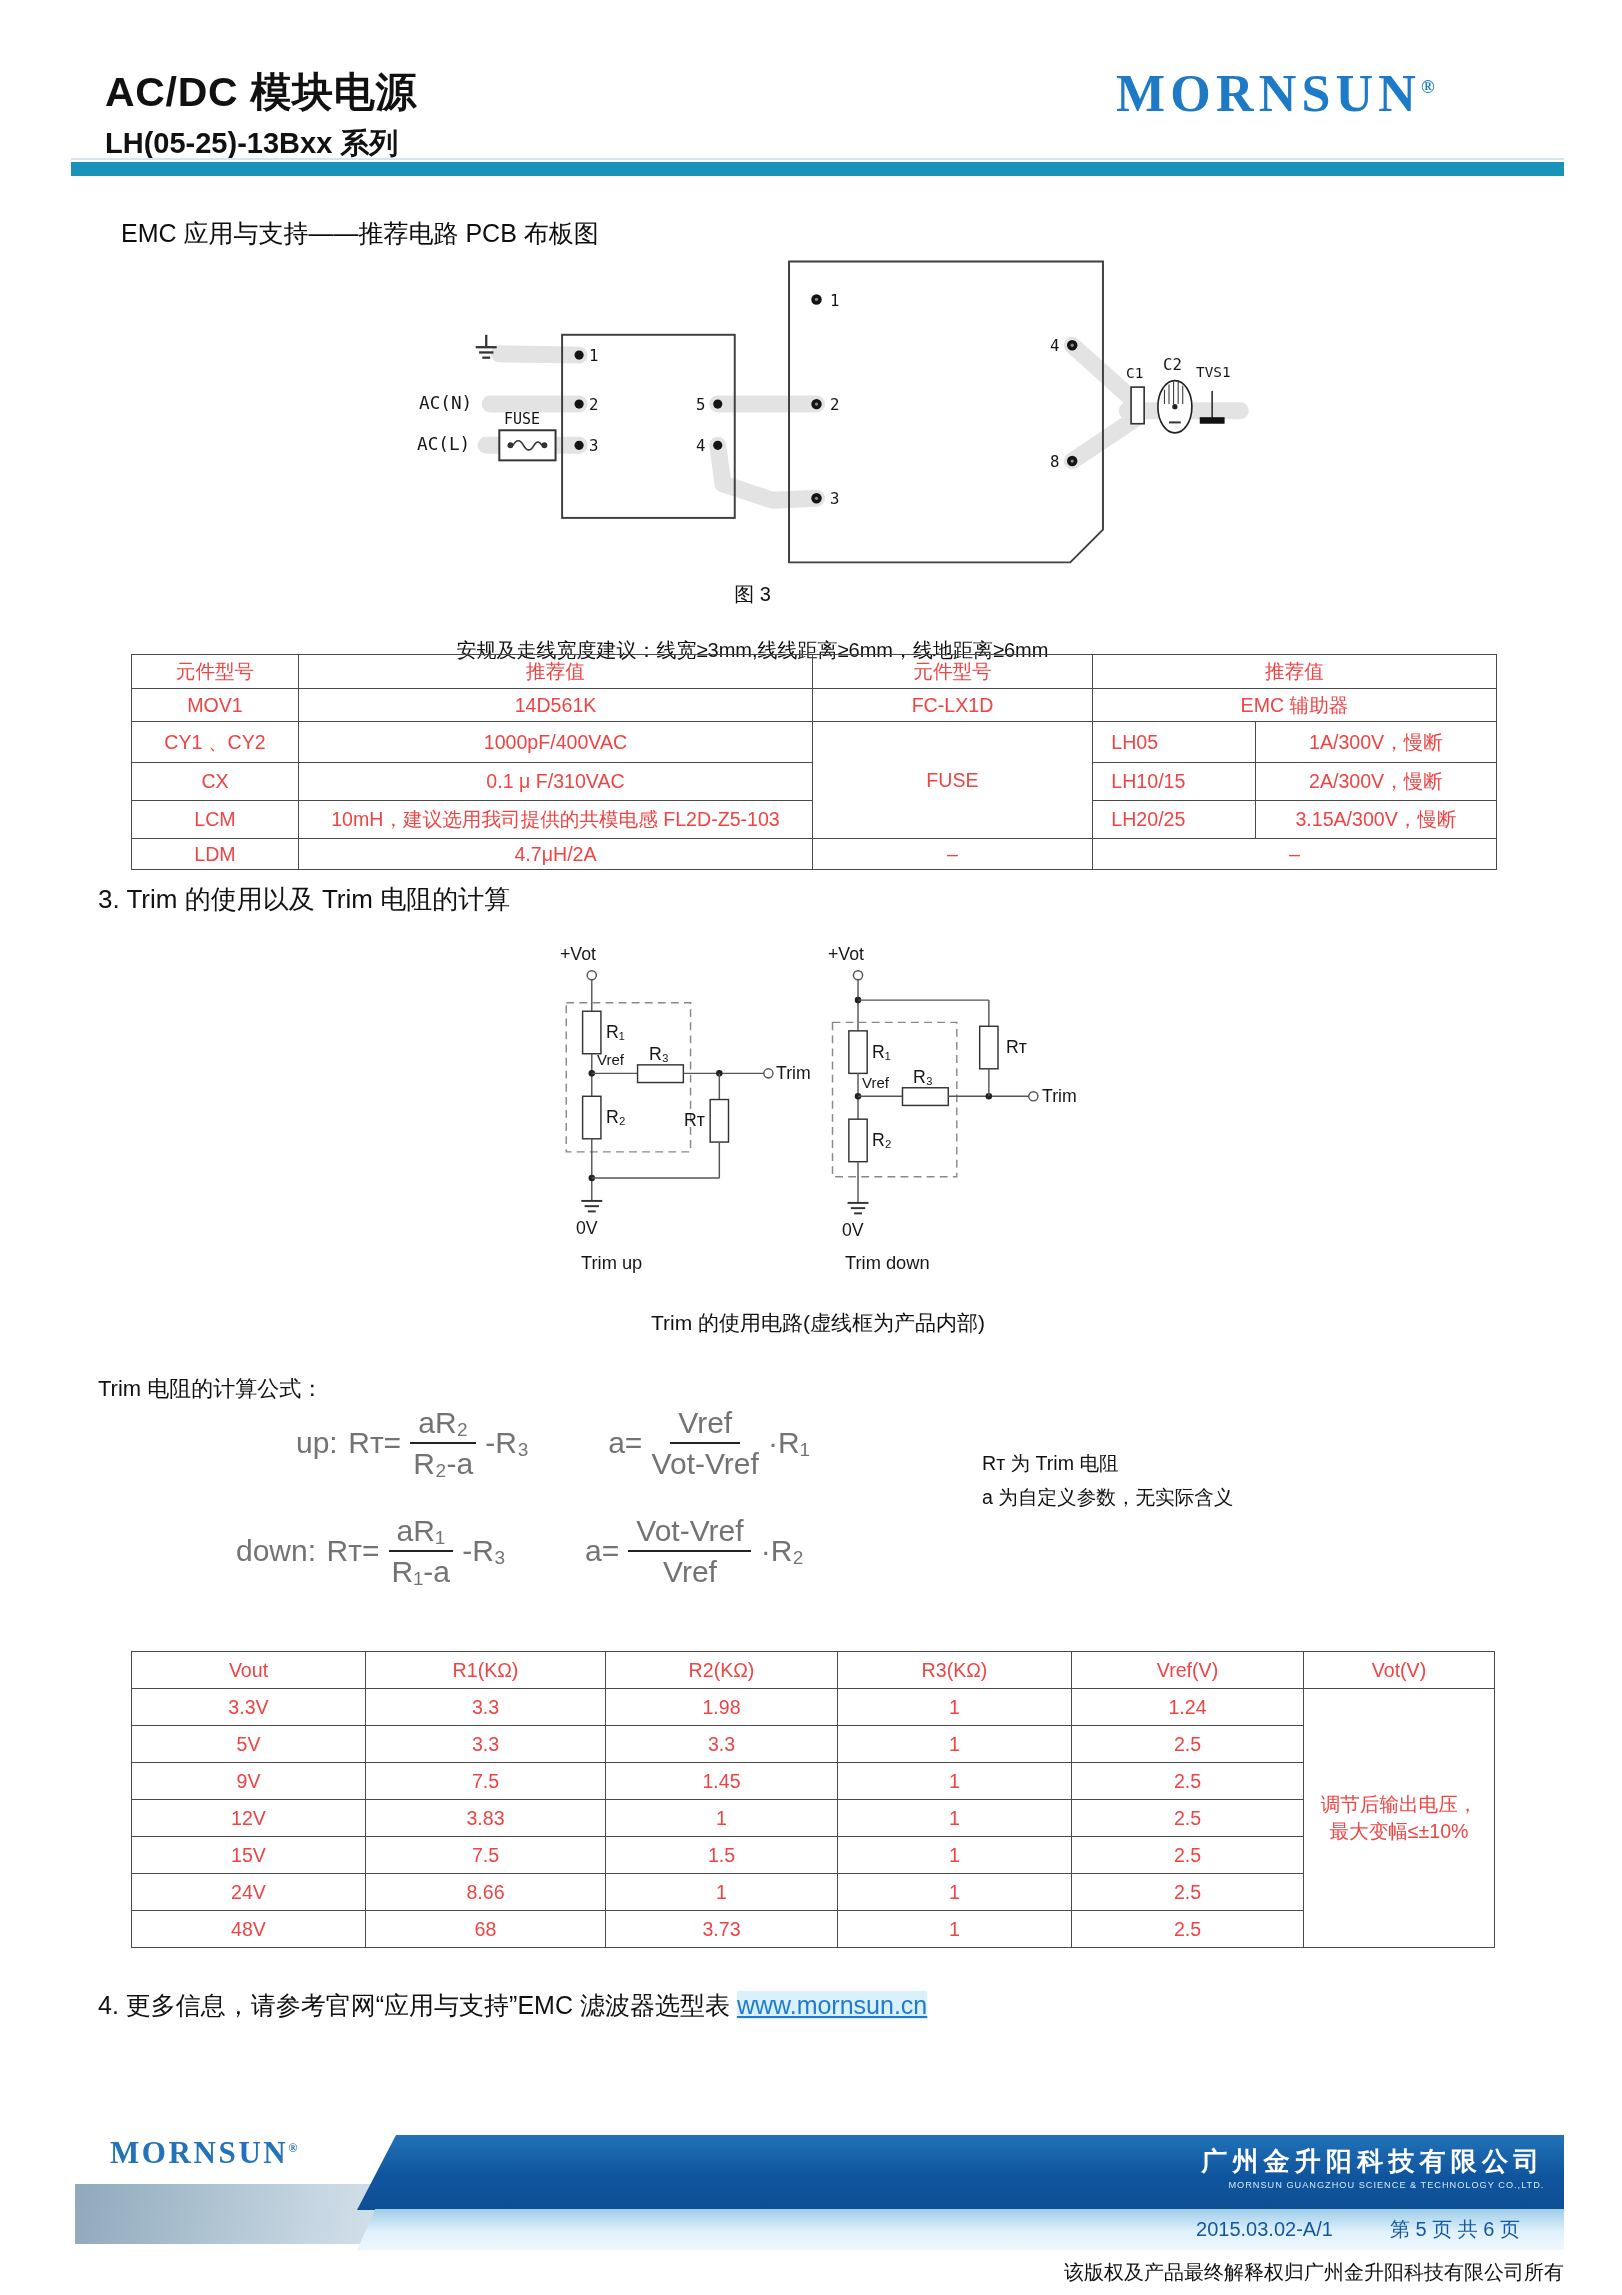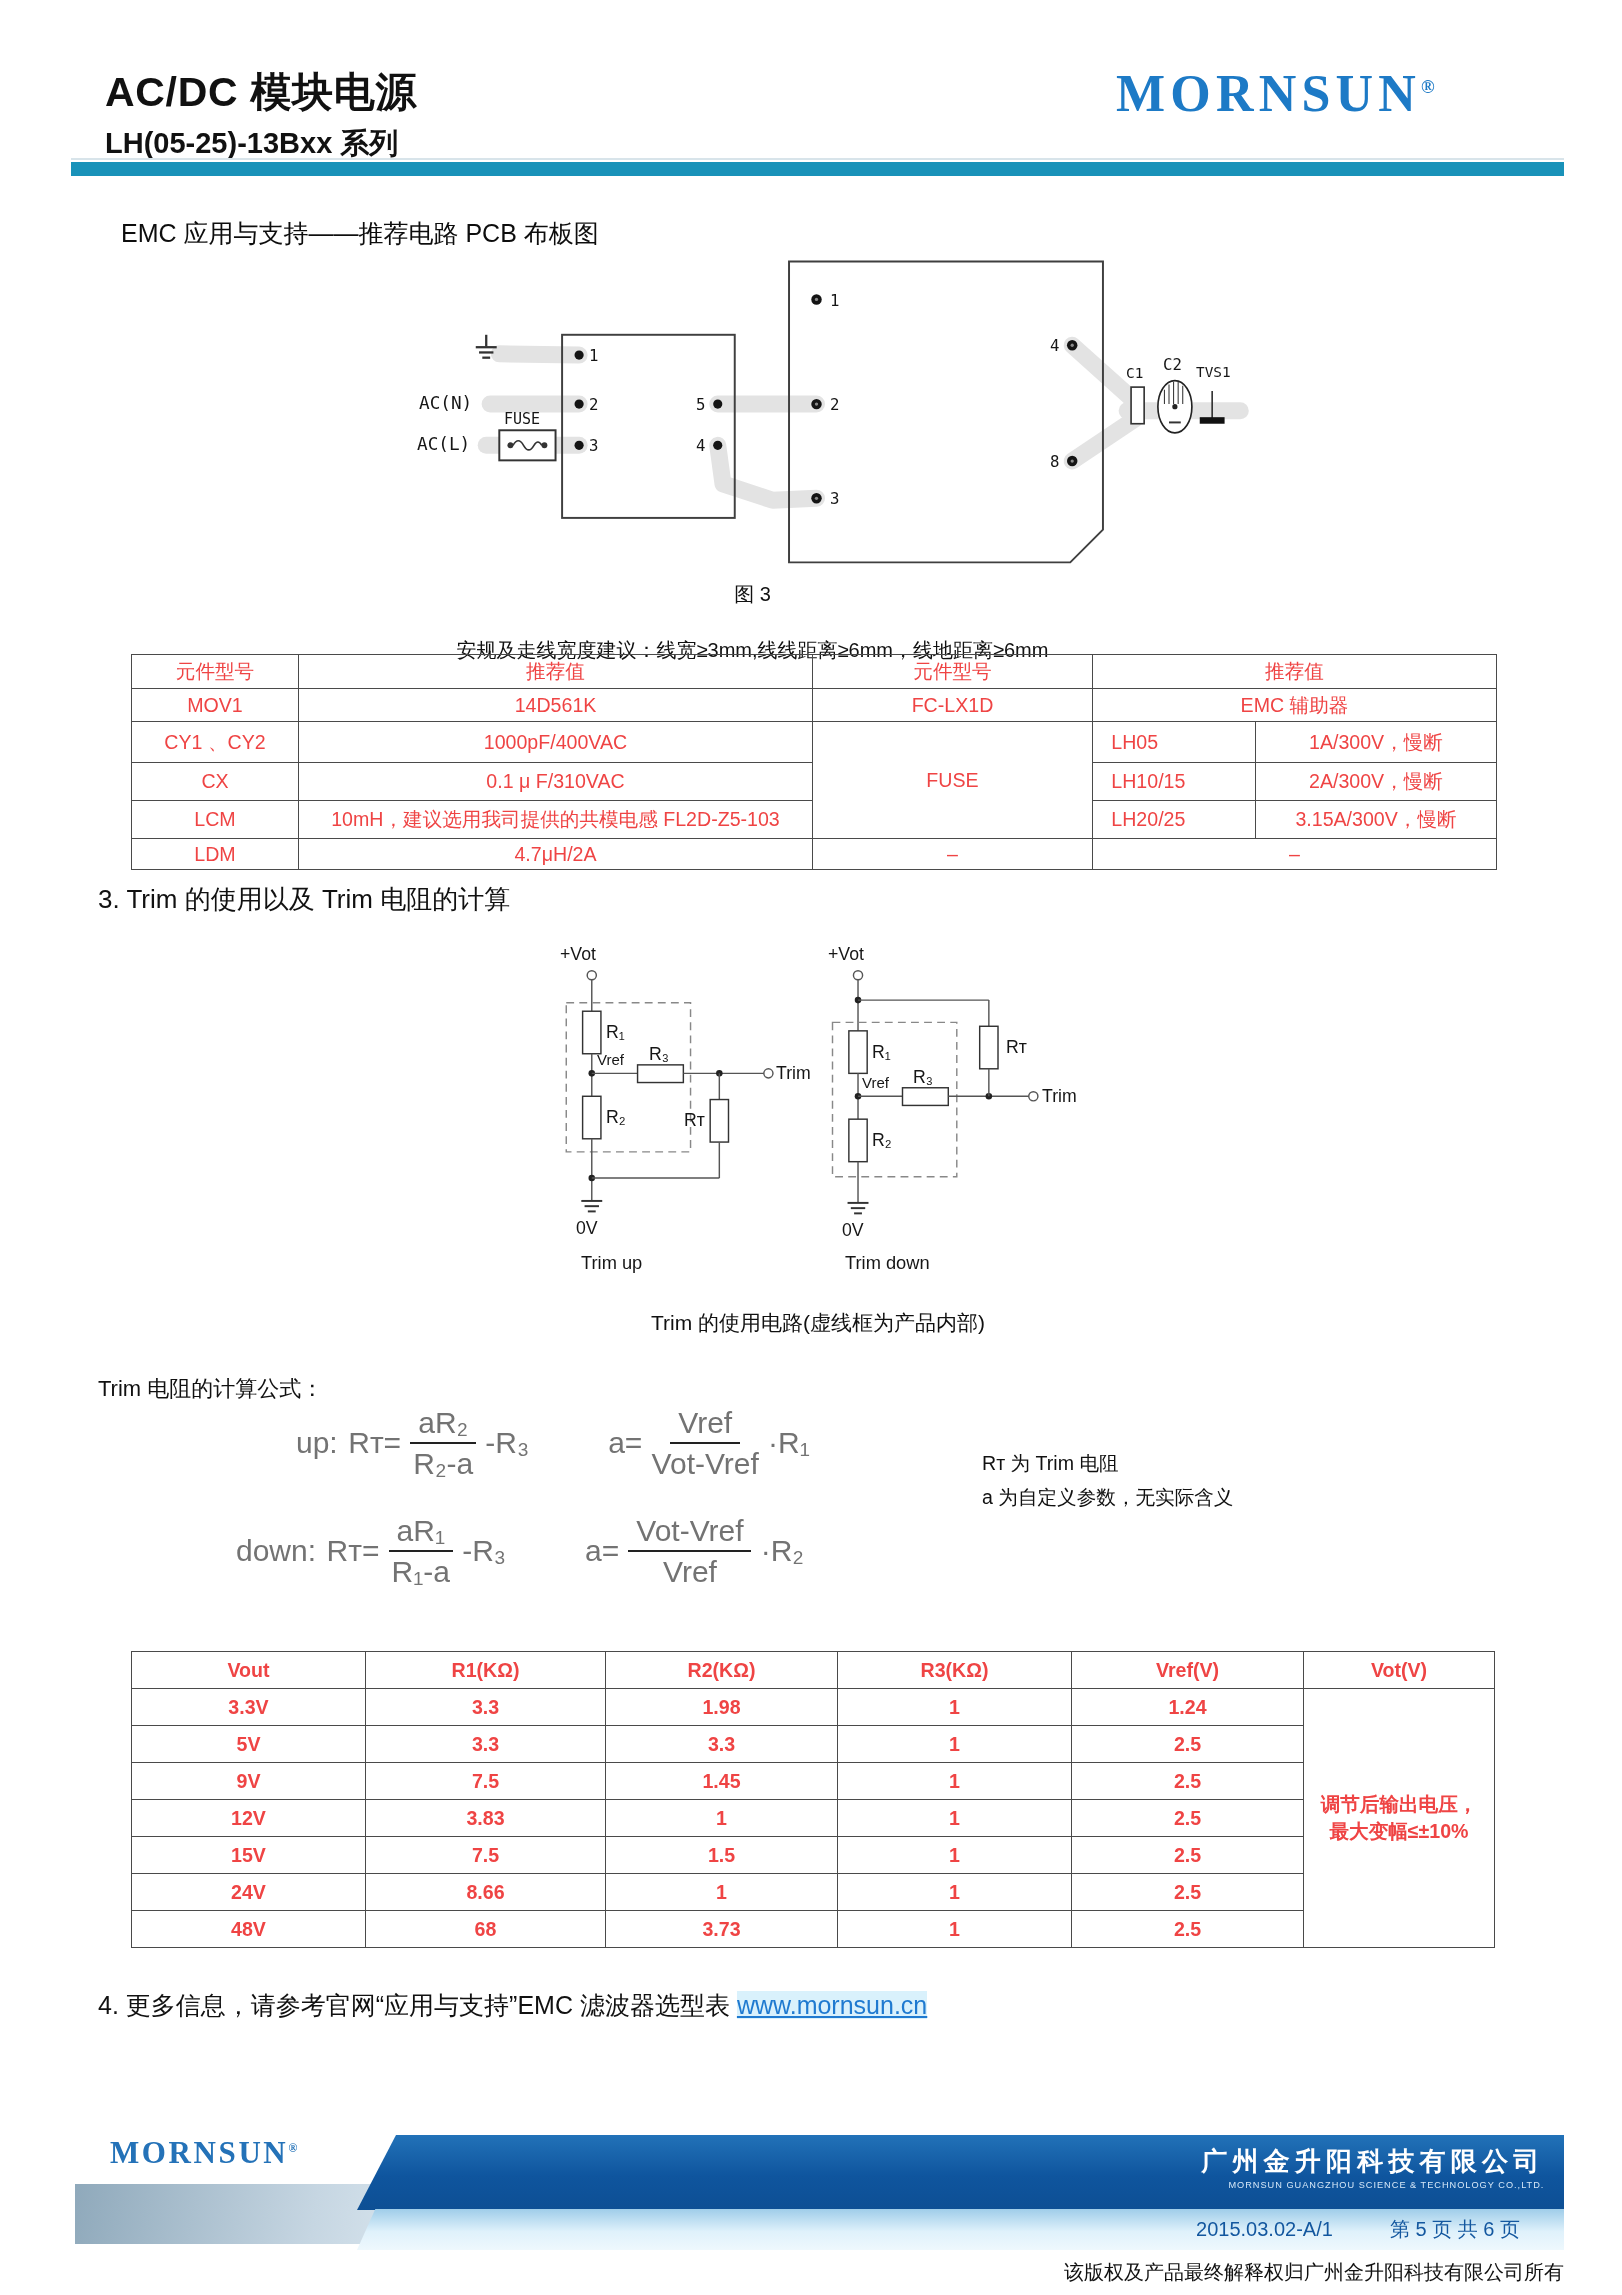--- a/index.html
+++ b/index.html
@@ -296,21 +296,21 @@
       <span class="den">Vref</span>
     </span>
     <span>·R₂</span>
   </div>
 
   <div class="abs" style="left:982px;top:1446px;font-size:19.6px;line-height:1.75;">
     <div>Rᴛ 为 Trim 电阻</div>
     <div>a 为自定义参数，无实际含义</div>
   </div>
 
-  <table class="dt" style="left:131px;top:1651px;width:1364px;font-weight:bold;">
+  <table class="dt" style="left:131px;top:1651px;width:1364px;">
     <colgroup>
         <col style="width:234px">
         <col style="width:240px">
         <col style="width:232px">
         <col style="width:234px">
         <col style="width:232px">
         <col style="width:191px">
       </colgroup>
     <tbody>
         <tr style="height:37px">

